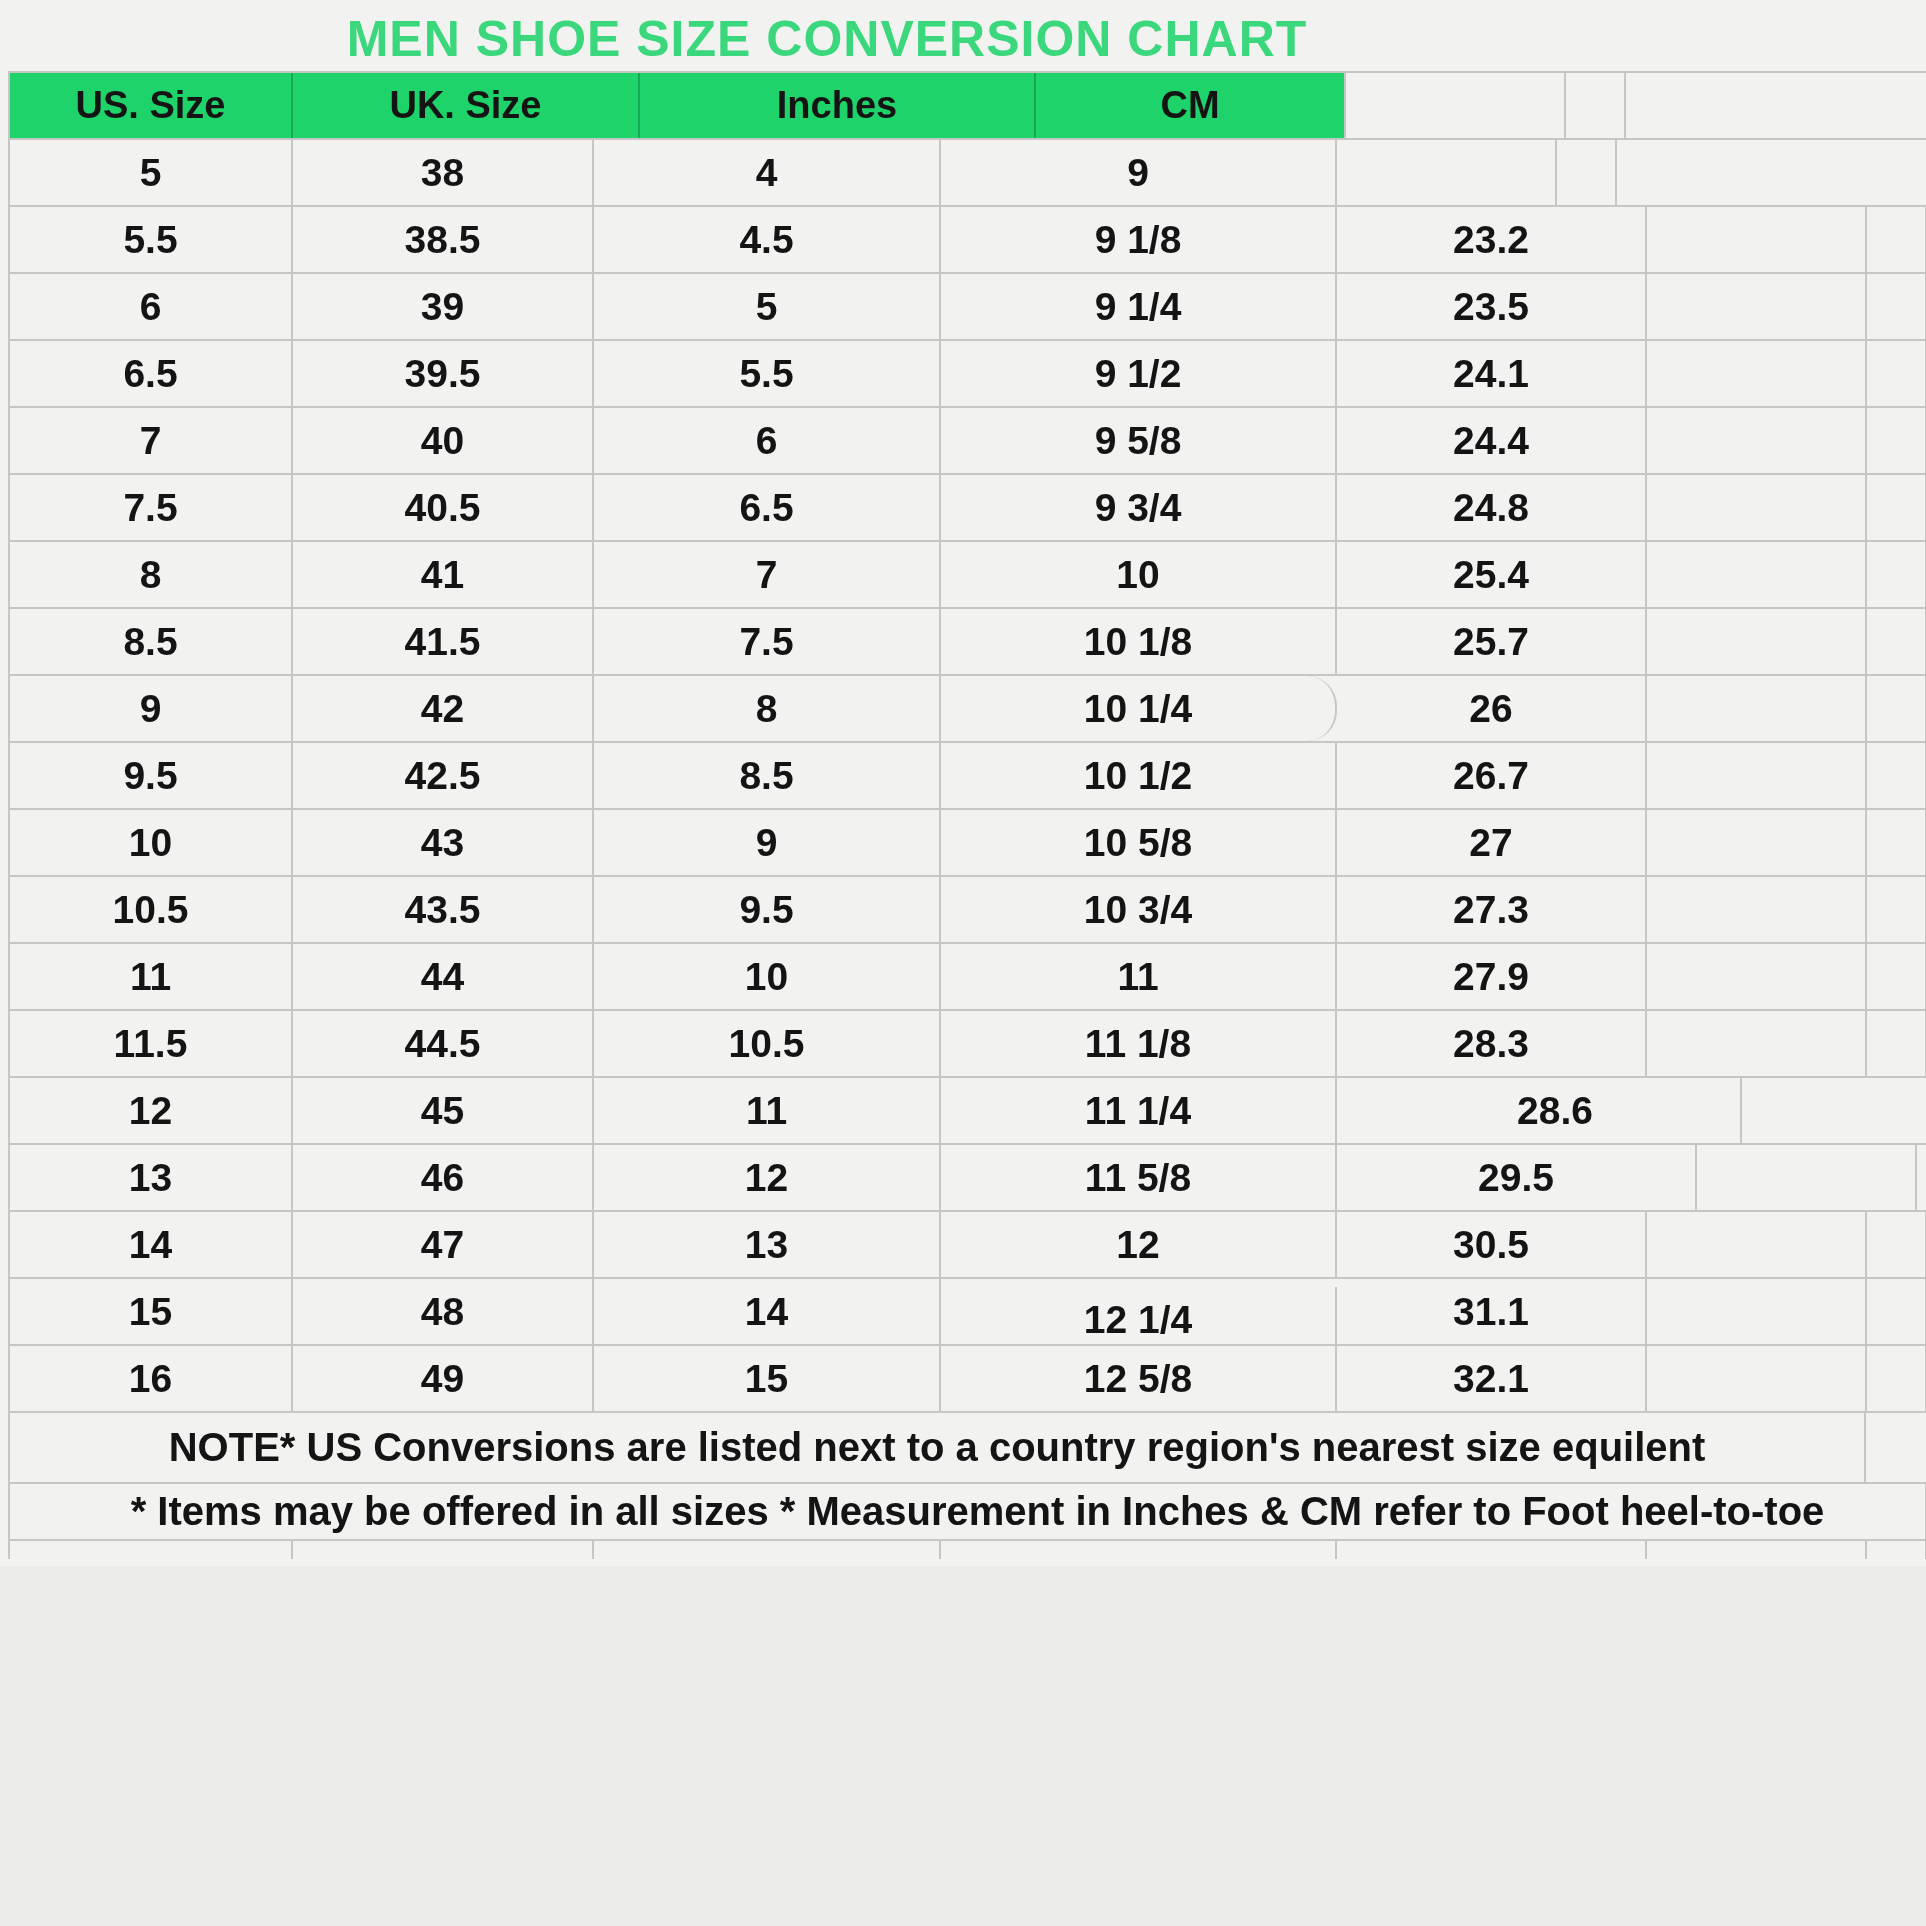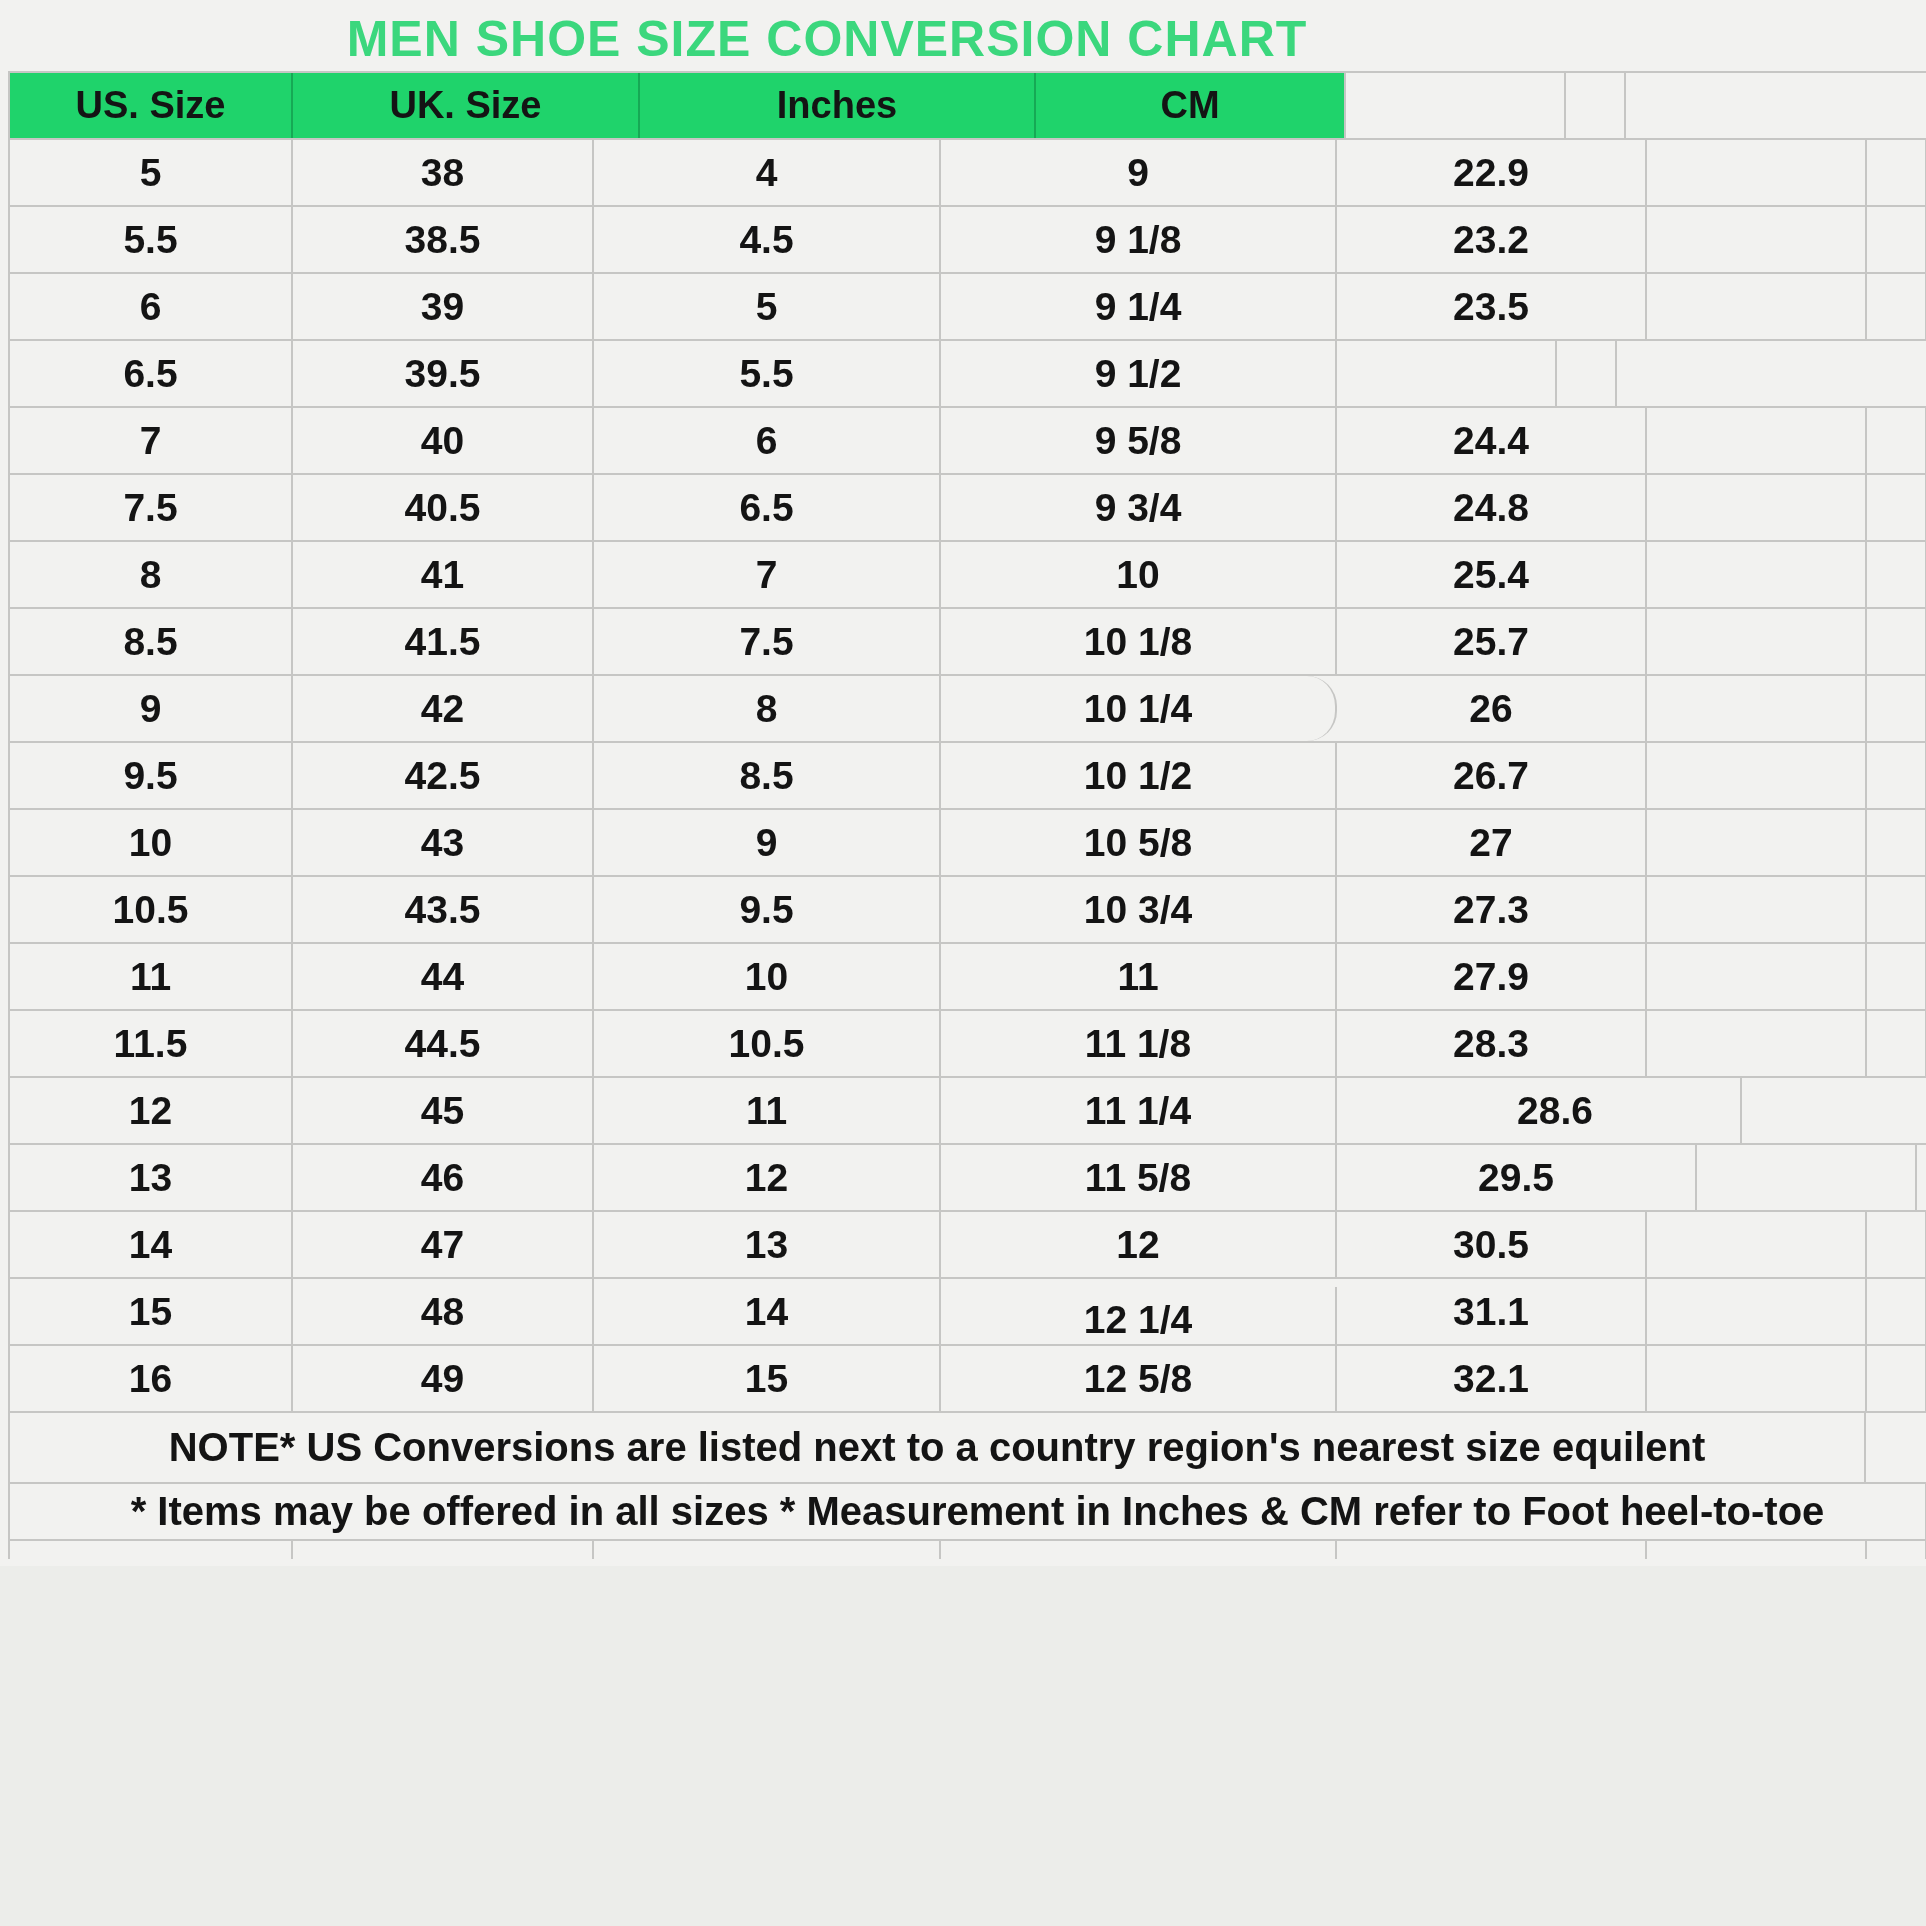--- a/index.html
+++ b/index.html
@@ -77,21 +77,20 @@
         <div class="cell green lastgreen" style="width: 310px;">CM</div>
         <div class="cell" style="width: 220px;"></div>
         <div class="cell" style="width: 60px;"></div>
       </div>
     <div id="data-rows">
         <div class="row">
           <div class="cell first" style="width: 285px;">5</div>
           <div class="cell" style="width: 301px;">38</div>
           <div class="cell" style="width: 347px;">4</div>
           <div class="cell" style="width: 396px;">9</div>
-          <div class="cell" style="width: 310px;">22.9</div>
           <div class="cell" style="width: 220px;"></div>
           <div class="cell" style="width: 60px;"></div>
         </div>
         <div class="row">
           <div class="cell first" style="width: 285px;">5.5</div>
           <div class="cell" style="width: 301px;">38.5</div>
           <div class="cell" style="width: 347px;">4.5</div>
           <div class="cell" style="width: 396px;">9 1/8</div>
           <div class="cell" style="width: 310px;">23.2</div>
           <div class="cell" style="width: 220px;"></div>
@@ -104,20 +103,21 @@
           <div class="cell" style="width: 396px;">9 1/4</div>
           <div class="cell" style="width: 310px;">23.5</div>
           <div class="cell" style="width: 220px;"></div>
           <div class="cell" style="width: 60px;"></div>
         </div>
         <div class="row">
           <div class="cell first" style="width: 285px;">6.5</div>
           <div class="cell" style="width: 301px;">39.5</div>
           <div class="cell" style="width: 347px;">5.5</div>
           <div class="cell" style="width: 396px;">9 1/2</div>
+          <div class="cell" style="width: 310px;">24.1</div>
           <div class="cell" style="width: 220px;"></div>
           <div class="cell" style="width: 60px;"></div>
         </div>
         <div class="row">
           <div class="cell first" style="width: 285px;">7</div>
           <div class="cell" style="width: 301px;">40</div>
           <div class="cell" style="width: 347px;">6</div>
           <div class="cell" style="width: 396px;">9 5/8</div>
           <div class="cell" style="width: 310px;">24.4</div>
           <div class="cell" style="width: 220px;"></div>

